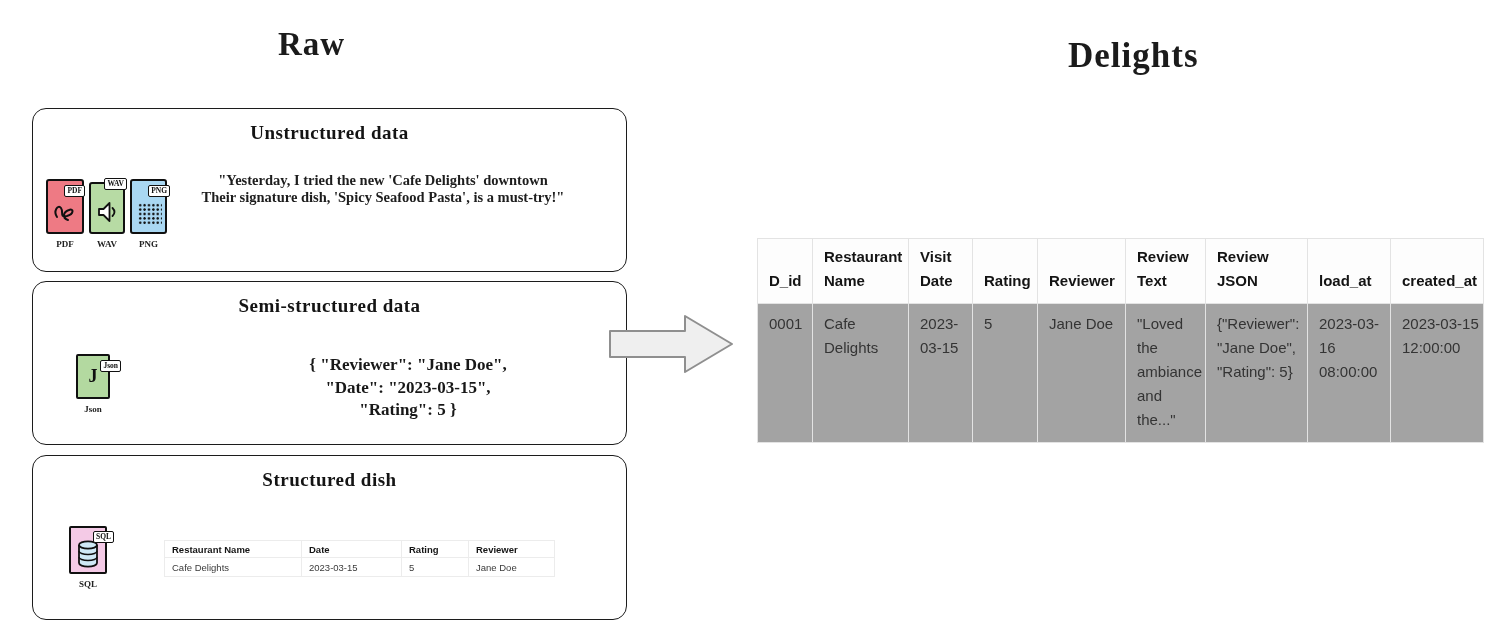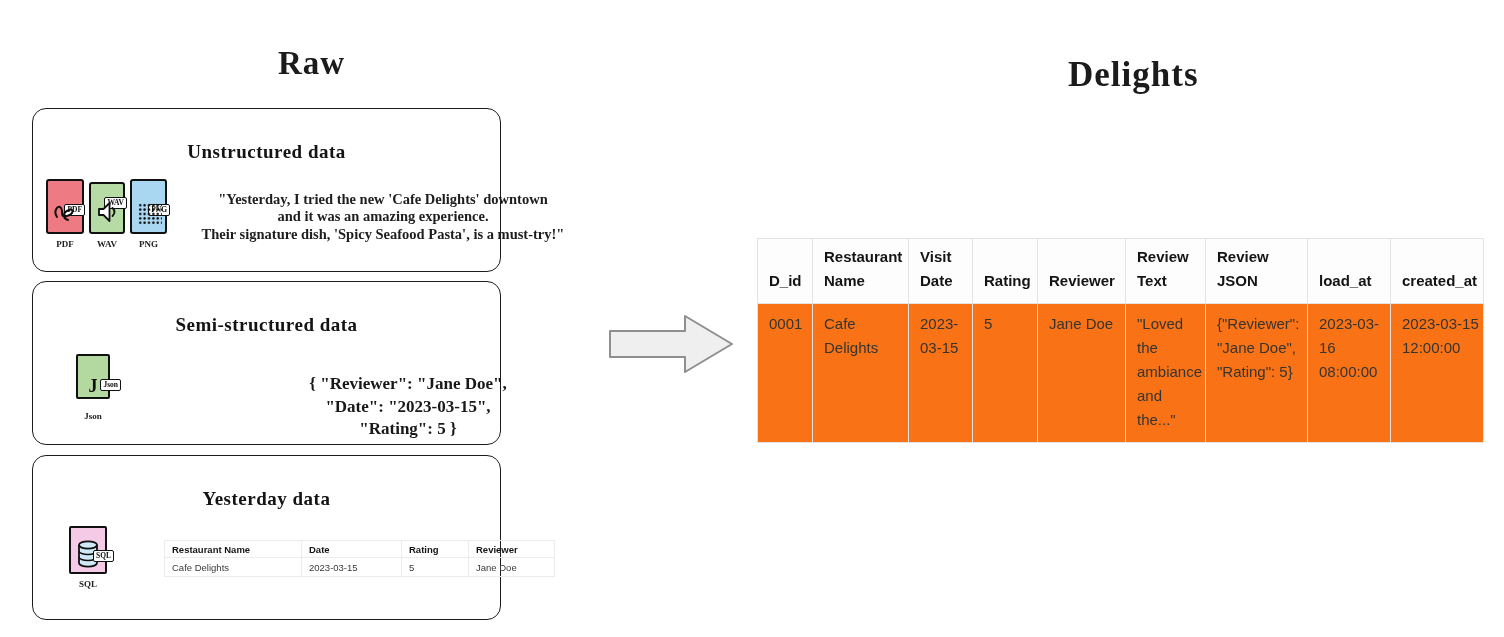--- a/index.html
+++ b/index.html
@@ -1,29 +1,29 @@
 <!DOCTYPE html>
 <html><head>
 <meta charset="utf-8">
 <style>
   * { margin:0; padding:0; box-sizing:border-box; }
   html,body { background:#fff; }
   .canvas {
     position:relative; width:1504px; height:637px; background:#fff;
     font-family:"Liberation Sans", sans-serif; color:#1c1c1c; overflow:hidden;
   }
-  .hand { font-family: cursive; margin-top: 19px; }
+  .hand { font-family: cursive; }
 
   
   .title { position:absolute; font-weight:700; color:#1b1b1b; letter-spacing:1px; }
   .title.raw { left:278px; top:26px; font-size:33px; }
   .title.processed { left:1068px; top:36px; font-size:35px; }
 
   
-  .box { position:absolute; left:32px; width:469px; height:164px;
+  .box { position:absolute; left:32px; width:595px; height:164px;
          border:1.8px solid #1c1c1c; border-radius:14px; background:#fff; }
   .box1 { top:108px; }
   .box2 { top:281px;padding-left:32px; }
   .box3 { top:455px; height:165px; }
   .box-title { position:absolute; top:13px; left:0; right:0; text-align:center;
                font-size:19px; font-weight:700; color:#141414; letter-spacing:.5px; }
 
   
   .file-row { position:absolute; left:13px; top:70px; display:flex; gap:5px; align-items:flex-start; }
   .file { display:flex; flex-direction:column; align-items:center; }
@@ -36,21 +36,21 @@
   .card.png-card { height:55px; width:37px; }
   .dotgrid { position:absolute; left:6px; top:22px; width:24px; height:22px;
              background-image:radial-gradient(#101010 1.15px, transparent 1.3px);
              background-size:4.4px 4.4px; }
 
   
   .quote { position:absolute; left:148px; top:63px; width:404px; text-align:center;
            font-size:14.5px; line-height:17.3px; font-weight:600; color:#1d1d1d; }
 
   
-  .json-file { position:absolute; left:43px; top:72px; display:flex; flex-direction:column; align-items:center;gap:7px; }
+  .json-file { position:absolute; left:43px; top:72px; display:flex; flex-direction:column; align-items:center; }
   .json-card { width:34px; height:45px; border:2px solid #101010; border-radius:2px;
                display:flex; align-items:center; justify-content:center; position:relative; }
   .json-card .letter { font-size:18px; font-weight:700; color:#101010; }
   .json-snippet { position:absolute; left:230px; top:72px; width:290px; text-align:center;
                   font-size:17px; line-height:22.5px; font-weight:600; color:#181818; }
 
   
   .sql-file { position:absolute; left:36px; top:70px; display:flex; flex-direction:column; align-items:center; }
   .sql-card { width:38px; height:48px; border:2px solid #101010; border-radius:2px;
               display:flex; align-items:flex-end; justify-content:center; position:relative; }
@@ -61,21 +61,21 @@
   .mini-table td { color:#3a3a3a; height:19px; }
 
   
   .arrow { position:absolute; left:608px; top:311px; }
 
   
   .ptable { position:absolute; left:757px; top:238px; width:726px; border-collapse:collapse; table-layout:fixed; }
   .ptable th, .ptable td { border:1px solid #e3e3e3; text-align:left; font-size:15px;
                            padding:6px 4px 10px 11px; overflow:hidden; }
   .ptable th { vertical-align:bottom; font-weight:700; color:#141414; height:59px; line-height:24px; background:#fdfdfd; }
-  .ptable td { vertical-align:top; color:#343434; height:103px; line-height:24px; padding-top:8px; background:#f97316; }
+  .ptable td { vertical-align:top; color:#343434; height:103px; line-height:24px; padding-top:8px; background:#a3a3a3; }
 </style>
 </head>
 <body>
 
 <div class="canvas">
 
   <div class="hand title raw">Raw</div>
   <div class="hand title processed">Delights</div>
 
   <div class="box box1">
@@ -103,21 +103,20 @@
       <div class="file">
         <div class="card png-card" style="background: rgb(169, 215, 242);">
           <div class="badge hand" style="top:4px; right:-5px;">PNG</div>
           <div class="dotgrid"></div>
         </div>
         <div class="file-label hand">PNG</div>
       </div>
     </div>
     <div class="quote hand">
       <div>"Yesterday, I tried the new 'Cafe Delights' downtown</div>
-      <div>and it was an amazing experience.</div>
       <div>Their signature dish, 'Spicy Seafood Pasta', is a must-try!"</div>
     </div>
   </div>
 
   <div class="box box2">
     <div class="hand box-title">Semi-structured data</div>
     <div class="json-file">
       <div class="json-card" style="background: rgb(179, 217, 160);">
         <div class="badge hand" style="top:4px; right:-13px;">Json</div>
         <span class="letter hand">J</span>
@@ -125,21 +124,21 @@
       <div class="file-label hand">Json</div>
     </div>
     <div class="json-snippet hand">
       <div>{  "Reviewer": "Jane Doe",</div>
       <div>"Date": "2023-03-15",</div>
       <div>"Rating": 5   }</div>
     </div>
   </div>
 
   <div class="box box3">
-    <div class="hand box-title">Yesterday data</div>
+    <div class="hand box-title">Structured dish</div>
     <div class="sql-file">
       <div class="sql-card" style="background: rgb(244, 202, 230);">
         <div class="badge hand" style="top:3px; right:-9px;">SQL</div>
         <svg width="24" height="30" viewBox="0 0 24 30" style="margin-bottom:3px;">
           <path d="M3 6 v18 a9 3.6 0 0 0 18 0 V6" fill="#cfe9f6" stroke="#101010" stroke-width="1.8"></path>
           <ellipse cx="12" cy="6" rx="9" ry="3.6" fill="#cfe9f6" stroke="#101010" stroke-width="1.8"></ellipse>
           <path d="M3 12 a9 3.6 0 0 0 18 0 M3 18 a9 3.6 0 0 0 18 0" fill="none" stroke="#101010" stroke-width="1.5"></path>
         </svg>
       </div>
       <div class="file-label hand">SQL</div>

